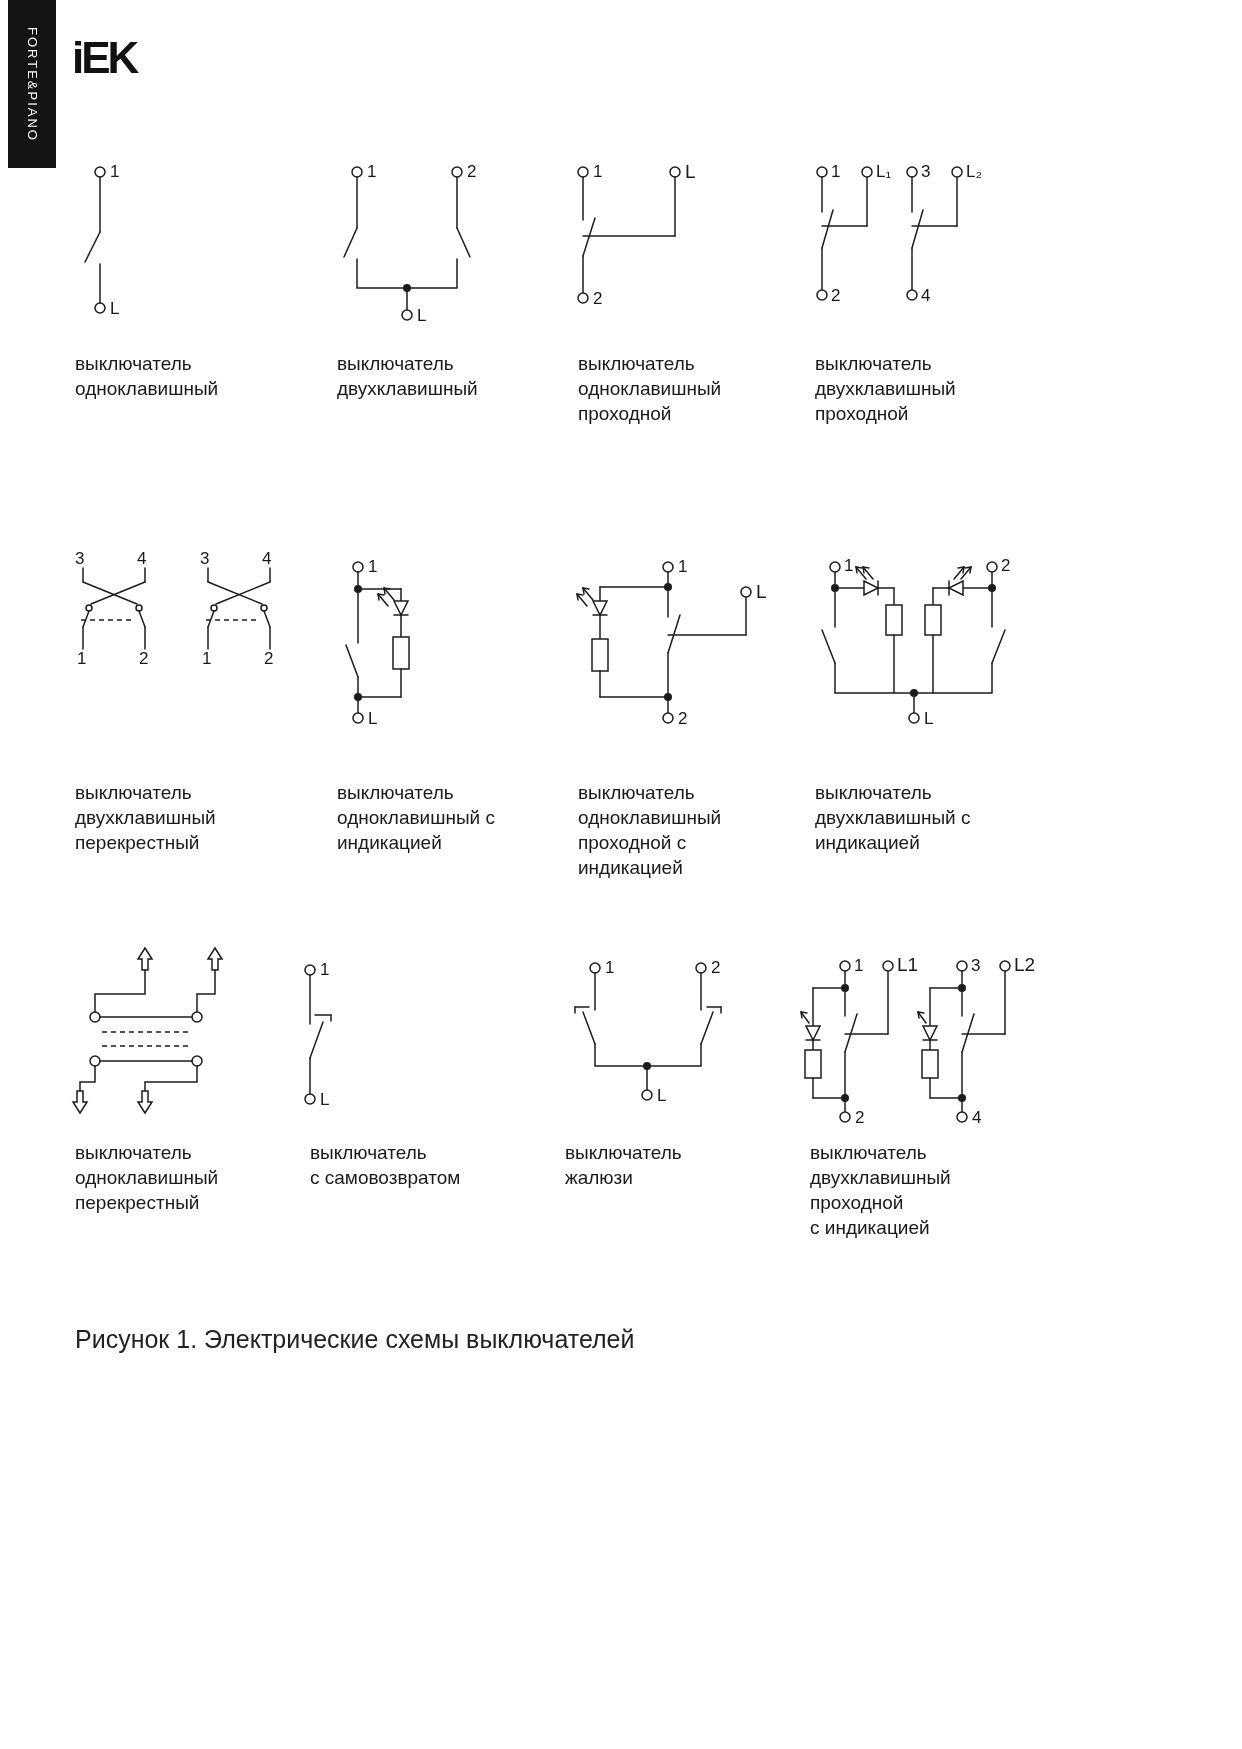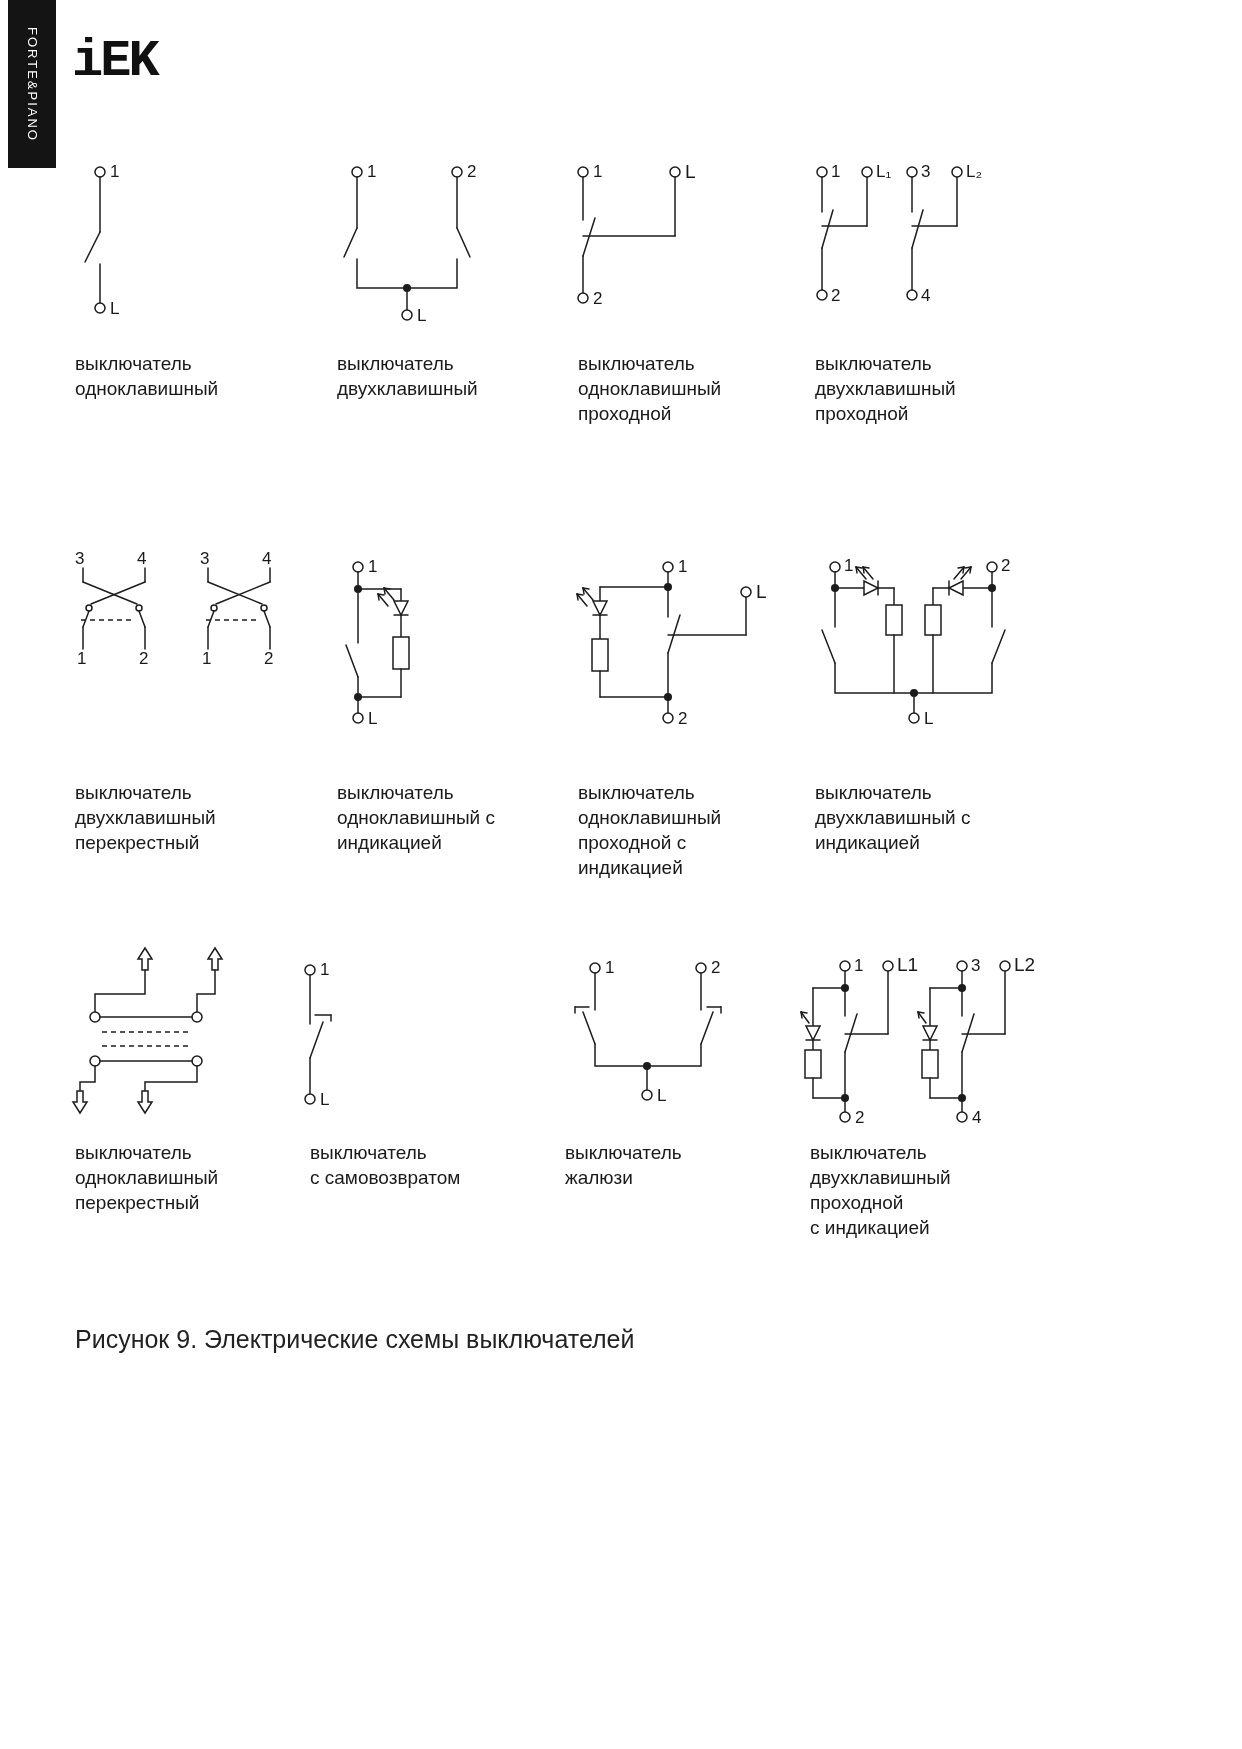--- a/index.html
+++ b/index.html
@@ -9,22 +9,22 @@
   }
   .brand-bar{
     position:absolute;left:8px;top:0;width:48px;height:168px;background:#141414;
     display:flex;align-items:center;justify-content:center;
   }
   .brand-text{
     color:#ffffff;font-size:13px;letter-spacing:2px;
     writing-mode:vertical-rl;white-space:nowrap;
   }
   .logo{
-    position:absolute;left:72px;top:36px;font-size:52px;font-weight:bold;
-    letter-spacing:-3px;color:#111;line-height:1;font-family:Liberation Mono, monospace;
+    position:absolute;left:72px;top:36px;font-size:44px;font-weight:bold;
+    letter-spacing:-3px;color:#111;line-height:1;
   }
   .cell{position:absolute;margin:0;}
   .caption{
     position:absolute;font-size:19px;line-height:25px;color:#1a1a1a;
     white-space:pre-line;
     margin-top:7px;
   }
   .figure-caption{
     position:absolute;left:75px;top:1325px;font-size:25px;color:#222;
   }
@@ -443,15 +443,15 @@
       <text x="171" y="25">3</text>
       <text x="214" y="25" class="big">L2</text>
       <text x="172" y="177">4</text>
     </svg>
   </figure>
   <div class="caption" style="left:810px;top:1133px">выключатель
 двухклавишный
 проходной
 с индикацией</div>
 
-  <div class="figure-caption">Рисунок 9. Электрические схемы выключателей</div>
+  <div class="figure-caption">Рисунок 1. Электрические схемы выключателей</div>
 
 </div>
 
 </body></html>

